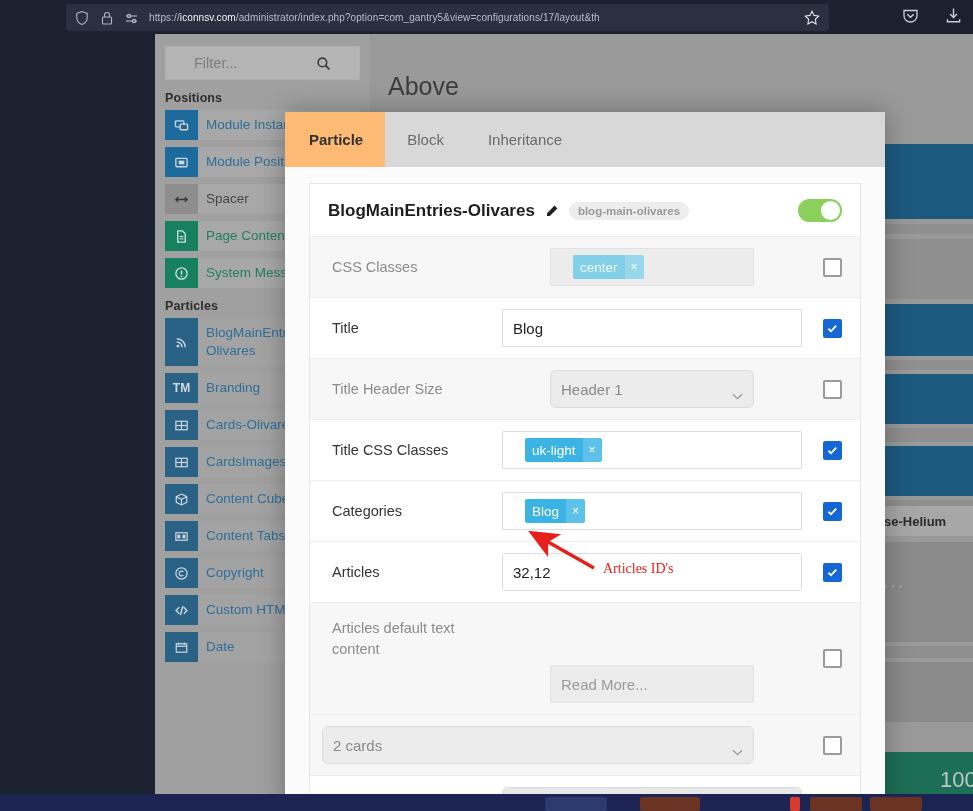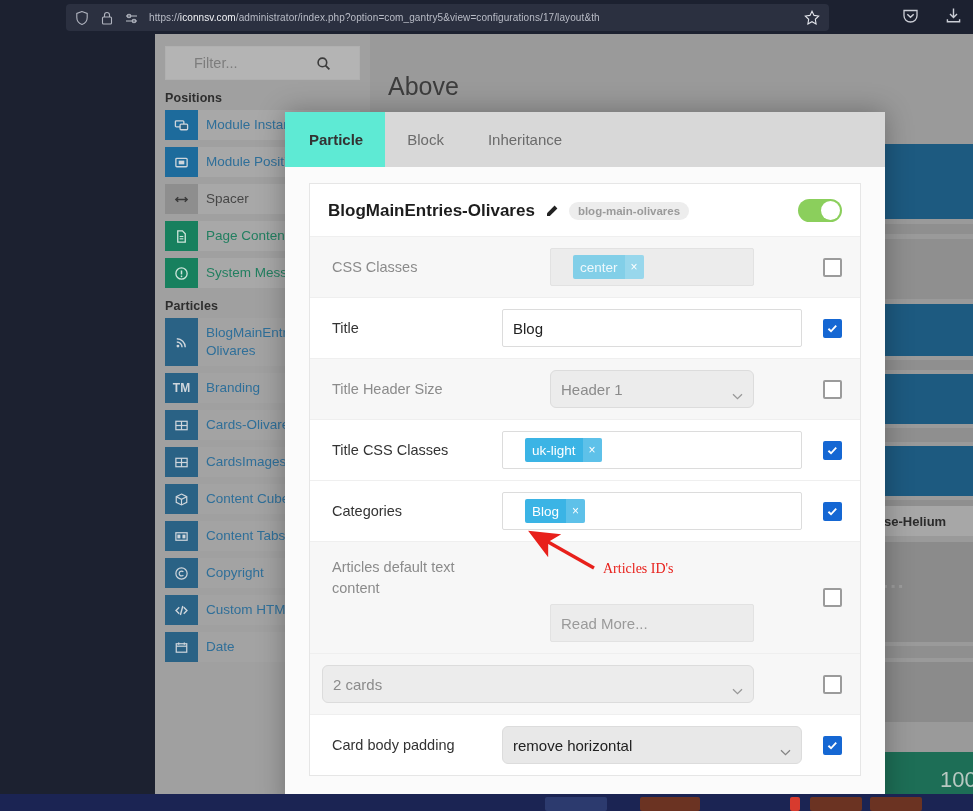--- a/index.html
+++ b/index.html
@@ -119,21 +119,21 @@
   }
   .modal-tabs {
     height: 55px; background: #d8d8d8;
     display: flex; align-items: flex-end; padding-left: 0;
   }
   .mtab {
     padding: 0 22px; height: 55px; display: flex; align-items: center;
     font-size: 15px; color: #6b6b6b; cursor: pointer;
   }
   .mtab.active {
-    background: #5eead4; color: #333; font-weight: bold; padding-left: 24px;
+    background: #fdba74; color: #333; font-weight: bold; padding-left: 24px;
   }
   .modal-body { padding: 16px 24px 0 24px; }
   .card {
     background: #ffffff; border: 1px solid #e6e6e6;
   }
   .card-head {
     display: flex; align-items: center; gap: 10px;
     padding: 15px 18px 14px 18px;
   }
   .card-title { font-size: 17px; font-weight: bold; color: #1d1d1d; }
@@ -549,20 +549,33 @@
           </div>
           <div class="cwrap">
             <span class="cbox checked">
                 <svg viewBox="0 0 14 14" width="13" height="13">
                   <path d="M2.6 7.3 5.4 10 11 3.9" fill="none" stroke="#fff" stroke-width="2"></path>
                 </svg>
               </span>
           </div>
         </div>
 
+        <div class="frow">
+          <div class="flabel">Articles</div>
+          <div class="fctrl">
+            <div class="inp">32,12</div>
+          </div>
+          <div class="cwrap">
+            <span class="cbox checked">
+                <svg viewBox="0 0 14 14" width="13" height="13">
+                  <path d="M2.6 7.3 5.4 10 11 3.9" fill="none" stroke="#fff" stroke-width="2"></path>
+                </svg>
+              </span>
+          </div>
+        </div>
 
         <div class="frow alt tall">
           <div class="flabel">Articles default text content</div>
           <div class="fctrl">
             <div class="inp ph-inp">Read More...</div>
           </div>
           <div class="cwrap">
             <span class="cbox"></span>
           </div>
         </div>

